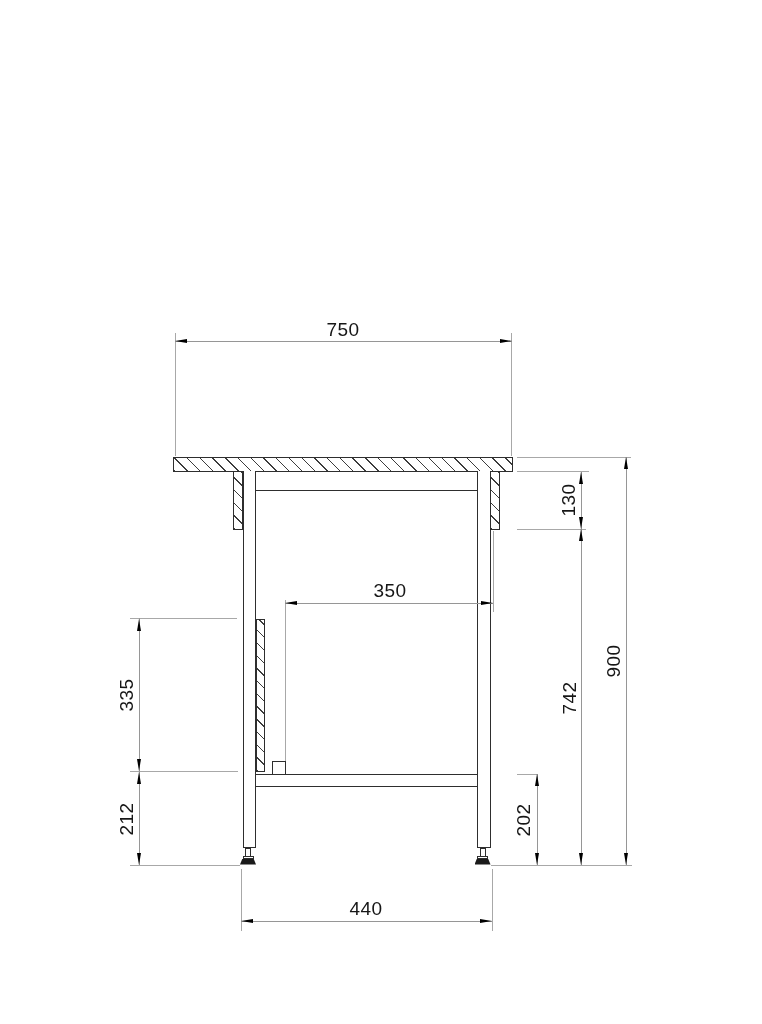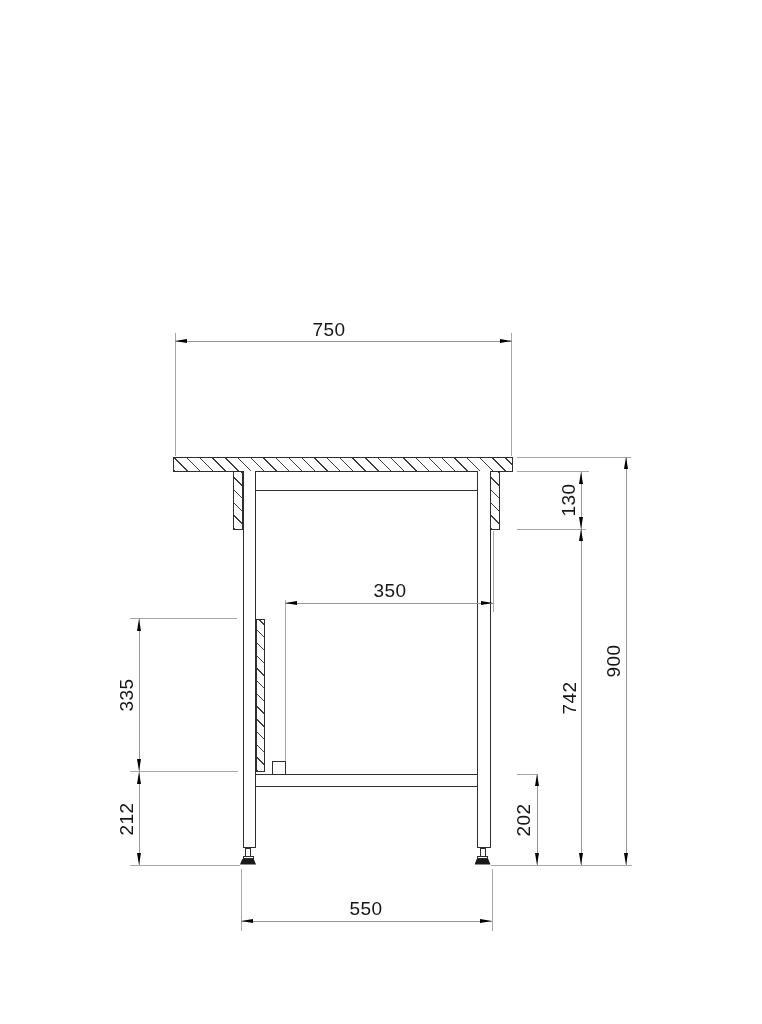--- a/index.html
+++ b/index.html
@@ -53,21 +53,21 @@
   <div class="part thin" style="left:479.5px;top:848px;width:6px;height:8.5px;"></div>
   <div class="part thin" style="left:477px;top:856px;width:11px;height:3.4px;"></div>
   <div class="pad" style="left:474.5px;top:859px;width:16px;height:5.5px;"></div>
 
   <div class="grp">
     <div class="vl ext" style="left:174.5px;top:333px;height:122.5px;"></div>
     <div class="vl ext" style="left:511px;top:333px;height:122.5px;"></div>
     <div class="hl" style="left:175px;top:340.5px;width:337px;"></div>
     <div class="arr l" style="left:175px;top:338.5px;"></div>
     <div class="arr r" style="left:500px;top:338.5px;"></div>
-    <span class="dtx" style="left:329px;top:329.5px;">750</span>
+    <span class="dtx" style="left:343px;top:329.5px;">750</span>
   </div>
 
   <div class="grp">
     <div class="vl ext" style="left:284.5px;top:599.5px;height:161px;"></div>
     <div class="vl ext" style="left:493px;top:531px;height:81px;"></div>
     <div class="hl" style="left:285px;top:602.5px;width:208px;"></div>
     <div class="arr l" style="left:285px;top:600.5px;"></div>
     <div class="arr r" style="left:481px;top:600.5px;"></div>
     <span class="dtx" style="left:390px;top:591px;">350</span>
   </div>
@@ -121,16 +121,16 @@
     <div class="hl ext" style="left:491px;top:864.7px;width:141px;"></div>
     <span class="dtx v" style="left:524px;top:820px;">202</span>
   </div>
 
   <div class="grp">
     <div class="vl ext" style="left:241px;top:869px;height:62px;"></div>
     <div class="vl ext" style="left:491.5px;top:869px;height:62px;"></div>
     <div class="hl" style="left:241px;top:920.5px;width:250.5px;"></div>
     <div class="arr l" style="left:241px;top:918.5px;"></div>
     <div class="arr r" style="left:479.5px;top:918.5px;"></div>
-    <span class="dtx" style="left:366px;top:909px;">550</span>
+    <span class="dtx" style="left:366px;top:909px;">440</span>
   </div>
 
 </div>
 
 </body></html>

